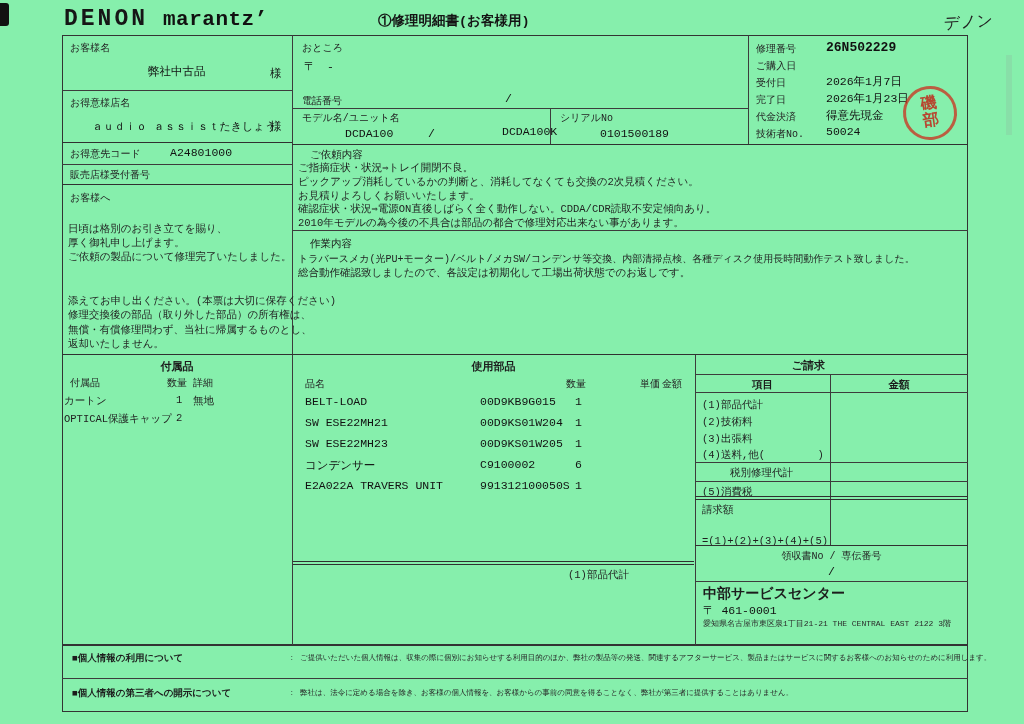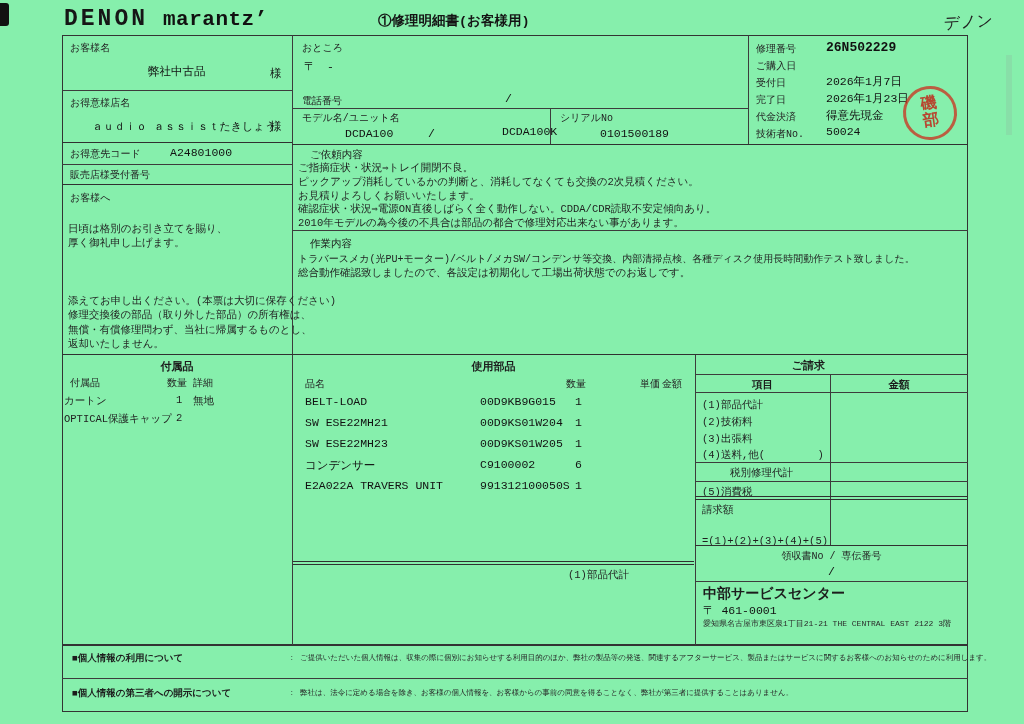--- a/index.html
+++ b/index.html
@@ -73,20 +73,21 @@
   <div class="abs val" style="left:92px;top:119px;font-size:11px;">ａｕｄｉｏ ａｓｓｉｓｔたきしょう</div>
   <div class="abs val" style="left:270px;top:119px;">様</div>
 
   <div class="abs lbl" style="left:70px;top:147px;">お得意先コード</div>
   <div class="abs val" style="left:170px;top:146px;">A24801000</div>
   <div class="abs lbl" style="left:70px;top:168px;">販売店様受付番号</div>
 
   <div class="abs lbl" style="left:70px;top:191px;">お客様へ</div>
   <div class="abs body-txt" style="left:68px;top:222px;">日頃は格別のお引き立てを賜り、</div>
   <div class="abs body-txt" style="left:68px;top:236px;">厚く御礼申し上げます。</div>
+  <div class="abs body-txt" style="left:68px;top:250px;">ご依頼の製品について修理完了いたしました。</div>
   <div class="abs body-txt" style="left:68px;top:294px;">添えてお申し出ください。(本票は大切に保存ください)</div>
   <div class="abs body-txt" style="left:68px;top:308px;">修理交換後の部品（取り外した部品）の所有権は、</div>
   <div class="abs body-txt" style="left:68px;top:323px;">無償・有償修理問わず、当社に帰属するものとし、</div>
   <div class="abs body-txt" style="left:68px;top:337px;">返却いたしません。</div>
 
   <div class="abs title-c" style="left:62px;top:359px;width:230px;">付属品</div>
   <div class="abs lbl" style="left:70px;top:376px;">付属品</div>
   <div class="abs lbl" style="left:167px;top:376px;">数量</div>
   <div class="abs lbl" style="left:193px;top:376px;">詳細</div>
   <div class="abs body-txt" style="left:64px;top:394px;">カートン</div>

